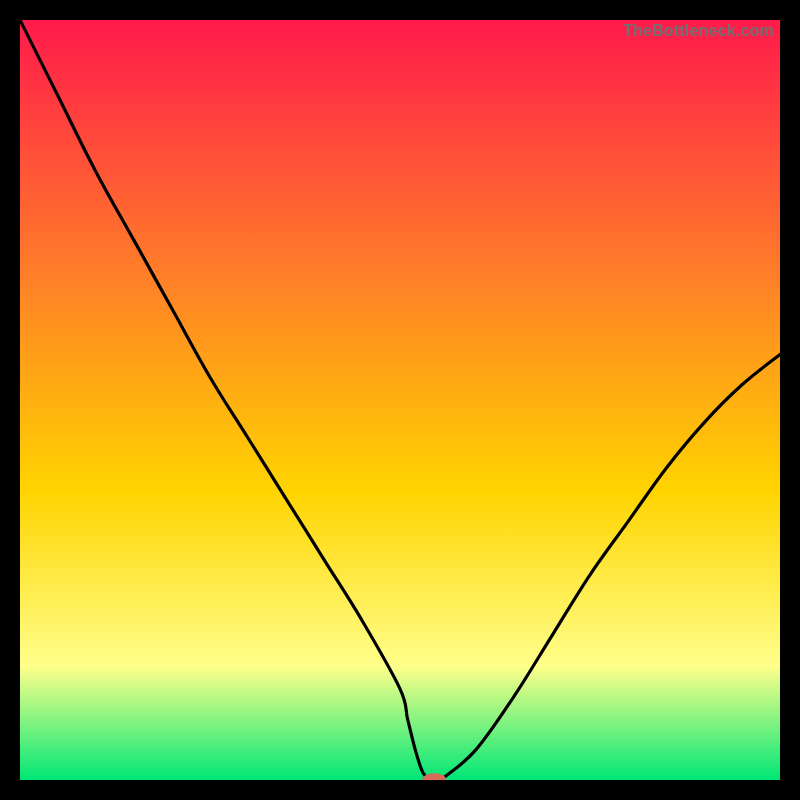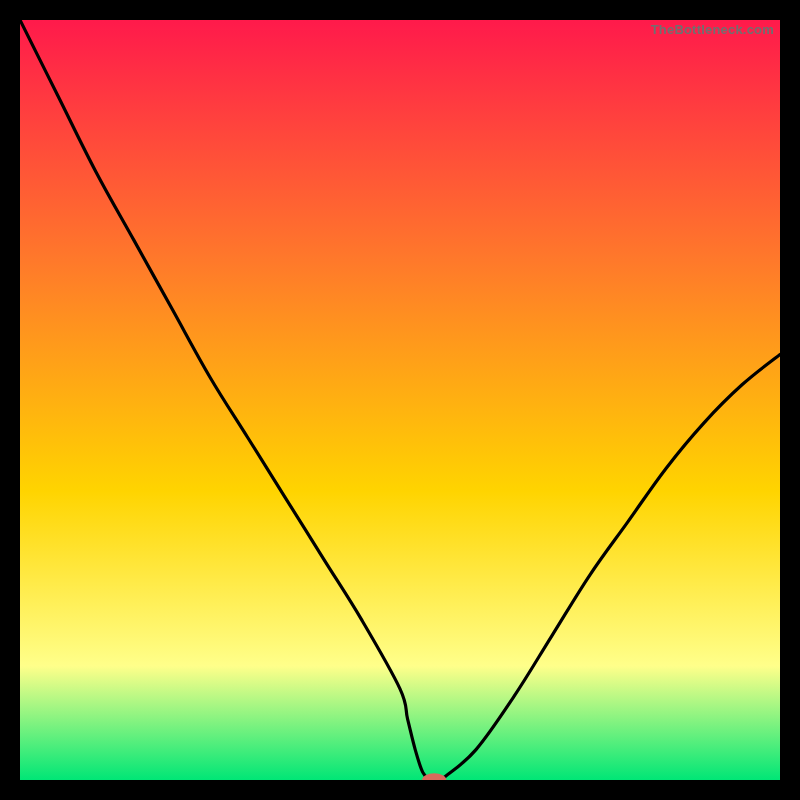--- a/index.html
+++ b/index.html
@@ -23,21 +23,21 @@
     position: absolute;
     left: 0;
     top: 0;
     width: 760px;
     height: 760px;
   }
   .attribution {
     position: absolute;
     top: 2px;
     right: 6px;
-    font-size: 13px;
+    font-size: 16px;
     font-weight: 600;
     color: #707070;
     letter-spacing: 0.2px;
     z-index: 10;
   }
   svg {
     display: block;
   }
 </style>
 </head>

